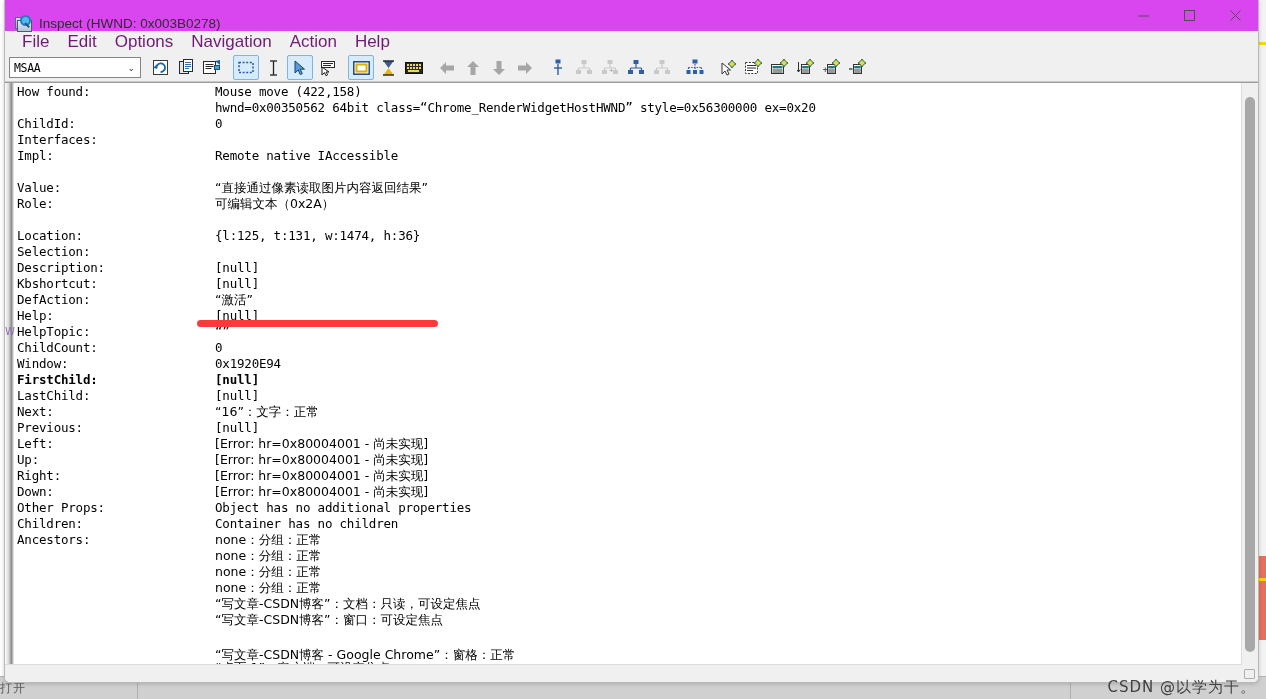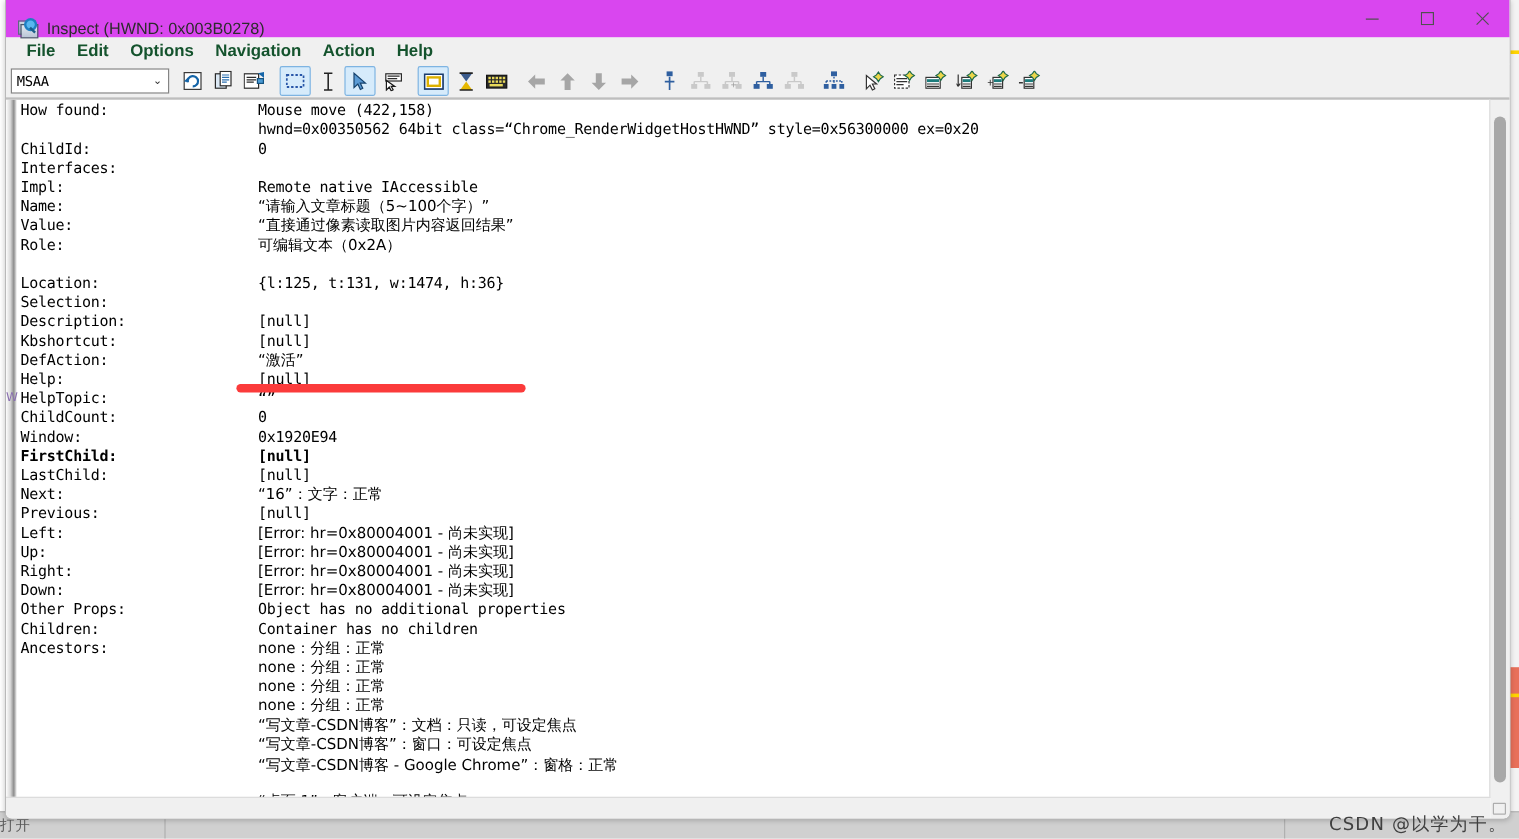--- a/index.html
+++ b/index.html
@@ -114,25 +114,24 @@
 
   
   .menubar {
     height: 22px; min-height: 22px;
     background: #f0f0f0;
     display: flex; align-items: center;
     padding-left: 8px;
     border-bottom: 1px solid #f0f0f0;
   }
   .menu-item {
-    font-size: 14px; color: #14532d;
+    font-size: 17px; color: #701a75;
     padding: 2px 9px;
     font-family: "Liberation Sans", sans-serif;
     white-space: nowrap;
-    font-weight: bold;
   }
 
   
   .toolbar {
     height: 27px; min-height: 27px;
     background: #f0f0f0;
     display: flex; align-items: center;
     padding-left: 4px;
     border-bottom: 1px solid #c9c9c9;
     overflow: hidden;
@@ -586,24 +585,20 @@
               <span class="pvalue">0</span>
             </div>
             <div class="prow" style="top: 49px;">
               <span class="plabel">Interfaces:</span>
               <span class="pvalue"></span>
             </div>
             <div class="prow" style="top: 65px;">
               <span class="plabel">Impl:</span>
               <span class="pvalue">Remote native IAccessible</span>
             </div>
-            <div class="prow" style="top: 81px;">
-              <span class="plabel">Name:</span>
-              <span class="pvalue cjk">“请输入文章标题（5~100个字）”</span>
-            </div>
             <div class="prow" style="top: 97px;">
               <span class="plabel">Value:</span>
               <span class="pvalue cjk">“直接通过像素读取图片内容返回结果”</span>
             </div>
             <div class="prow" style="top: 113px;">
               <span class="plabel">Role:</span>
               <span class="pvalue cjk">可编辑文本（0x2A）</span>
             </div>
             <div class="prow" style="top: 145px;">
               <span class="plabel">Location:</span>
@@ -698,21 +693,21 @@
               <span class="pvalue cjk">none：分组：正常</span>
             </div>
             <div class="prow" style="top: 513px;">
               <span class="plabel"></span>
               <span class="pvalue cjk">“写文章-CSDN博客”：文档：只读，可设定焦点</span>
             </div>
             <div class="prow" style="top: 529px;">
               <span class="plabel"></span>
               <span class="pvalue cjk">“写文章-CSDN博客”：窗口：可设定焦点</span>
             </div>
-            <div class="prow" style="top: 547px; text-decoration: underline;">
+            <div class="prow" style="top: 564px; text-decoration: underline;">
               <span class="plabel"></span>
               <span class="pvalue cjk">“写文章-CSDN博客 - Google Chrome”：窗格：正常</span>
             </div>
             <div class="prow" style="top: 577px;">
               <span class="plabel"></span>
               <span class="pvalue cjk">“桌面 1”：客户端：可设定焦点</span>
             </div>
           </div>
 
         <div class="redline"></div>

